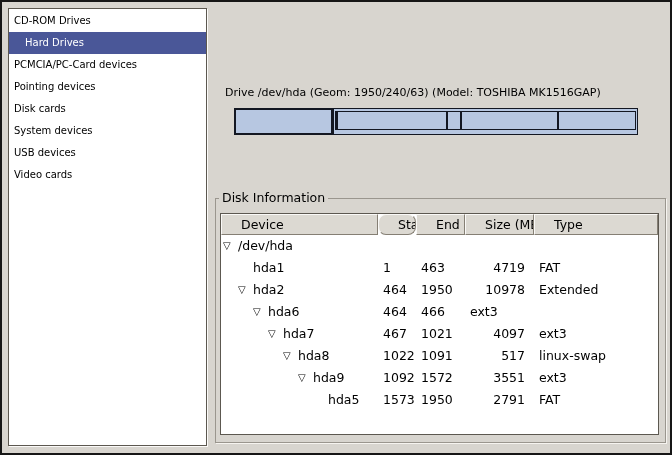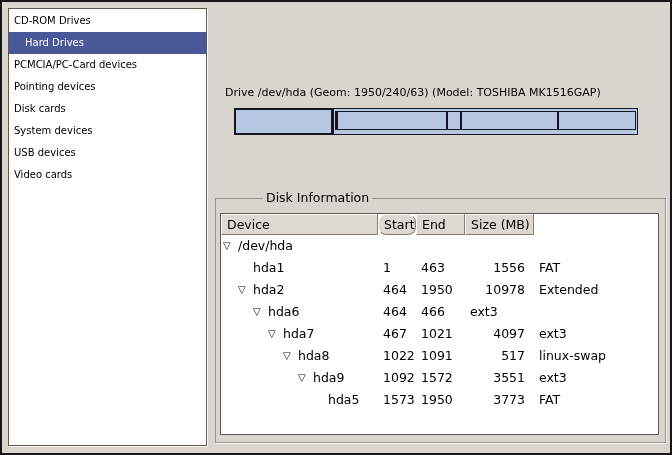--- a/index.html
+++ b/index.html
@@ -19,26 +19,26 @@
   .drive-title{position:absolute;left:223px;top:84px;font-size:11px;white-space:nowrap;}
   .part-bar{position:absolute;left:232px;top:106px;width:404px;height:27px;}
   .seg{position:absolute;box-sizing:border-box;background:var(--barfill,#b7c7e1);}
   .seg.primary{top:0;height:27px;border:2px solid #131722;}
   .seg.extended{top:0;height:27px;border:1px solid #131722;}
   .seg.logical{top:3px;height:19px;border:1px solid #131722;}
   
   .frame{position:absolute;left:213px;top:196px;width:451px;height:245px;box-sizing:border-box;
     border:1px solid #9a968e;box-shadow:1px 1px 0 #f6f4f0;}
   .frame-label{position:absolute;left:3px;top:-9px;background:var(--winbg,#d8d5cf);
-    padding:0 3px;font-size:12.5px;white-space:nowrap;margin-left:44px;}
+    padding:0 3px;font-size:12.5px;white-space:nowrap;}
   
   .table{position:absolute;left:4px;top:14px;width:439px;height:222px;box-sizing:border-box;
     background:#fff;border:1px solid #5c5850;overflow:hidden;}
   .thead{display:flex;height:21px;}
-  .th{box-sizing:border-box;background:#dcd9d2;font-size:12.5px;line-height:19px;padding-left:5px;
+  .th{box-sizing:border-box;background:#dcd9d2;font-size:12.5px;line-height:19px;padding-left:19px;
     border-top:1px solid #faf9f7;border-left:1px solid #faf9f7;
     border-right:1px solid #857f74;border-bottom:1px solid #857f74;
     white-space:nowrap;overflow:hidden;cursor:default;}
   .c0{width:157px;}.c1{width:38px;border-radius:8px;}.c2{width:49px;}.c3{width:69px;}.c4{flex:1;}
   .tr{display:flex;height:22px;line-height:22px;font-size:12.5px;}
   .td{box-sizing:border-box;white-space:nowrap;overflow:hidden;}
   .td.c0{display:flex;align-items:center;}
   .indent{display:inline-block;height:1px;flex:0 0 auto;}
   .expander{display:inline-block;width:15px;flex:0 0 auto;font-size:10px;line-height:22px;}
   .td.c1,.td.c2{padding-left:5px;}
@@ -74,20 +74,21 @@
     </div>
 
   <div class="frame">
     <span class="frame-label">Disk Information</span>
     <div class="table">
       <div class="thead" id="thead">
           <div class="th c0">Device</div>
           <div class="th c1">Start</div>
           <div class="th c2">End</div>
           <div class="th c3">Size (MB)</div>
+          <div class="th c4">Type</div>
         </div>
       <div class="tbody" id="tbody">
           <div class="tr">
             <div class="td c0">
               <span class="indent" style="width: 2px;"></span>
               <span class="expander">▽</span>
               <span>/dev/hda</span>
             </div>
             <div class="td c1"></div>
             <div class="td c2"></div>
@@ -95,21 +96,21 @@
             <div class="td c4"></div>
           </div>
           <div class="tr">
             <div class="td c0">
               <span class="indent" style="width: 17px;"></span>
               <span class="expander"></span>
               <span>hda1</span>
             </div>
             <div class="td c1">1</div>
             <div class="td c2">463</div>
-            <div class="td c3">1556</div>
+            <div class="td c3">4719</div>
             <div class="td c4">FAT</div>
           </div>
           <div class="tr">
             <div class="td c0">
               <span class="indent" style="width: 17px;"></span>
               <span class="expander">▽</span>
               <span>hda2</span>
             </div>
             <div class="td c1">464</div>
             <div class="td c2">1950</div>
@@ -160,20 +161,20 @@
             <div class="td c4">ext3</div>
           </div>
           <div class="tr">
             <div class="td c0">
               <span class="indent" style="width: 92px;"></span>
               <span class="expander"></span>
               <span>hda5</span>
             </div>
             <div class="td c1">1573</div>
             <div class="td c2">1950</div>
-            <div class="td c3">3773</div>
+            <div class="td c3">2791</div>
             <div class="td c4">FAT</div>
           </div>
         </div>
     </div>
   </div>
 
 </div>
 
 </body></html>

